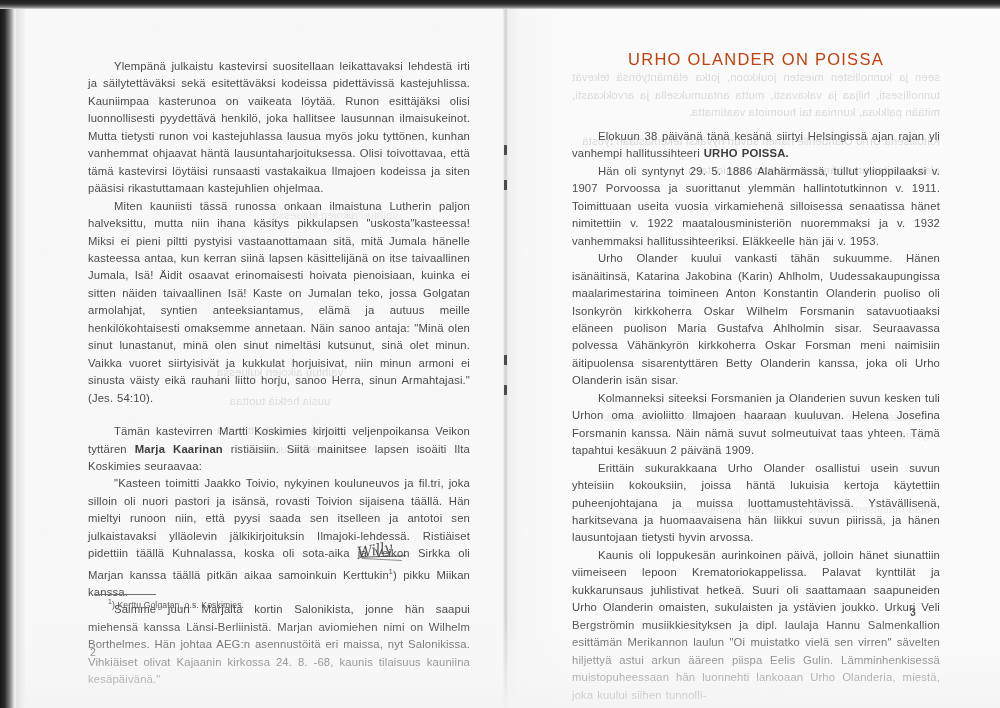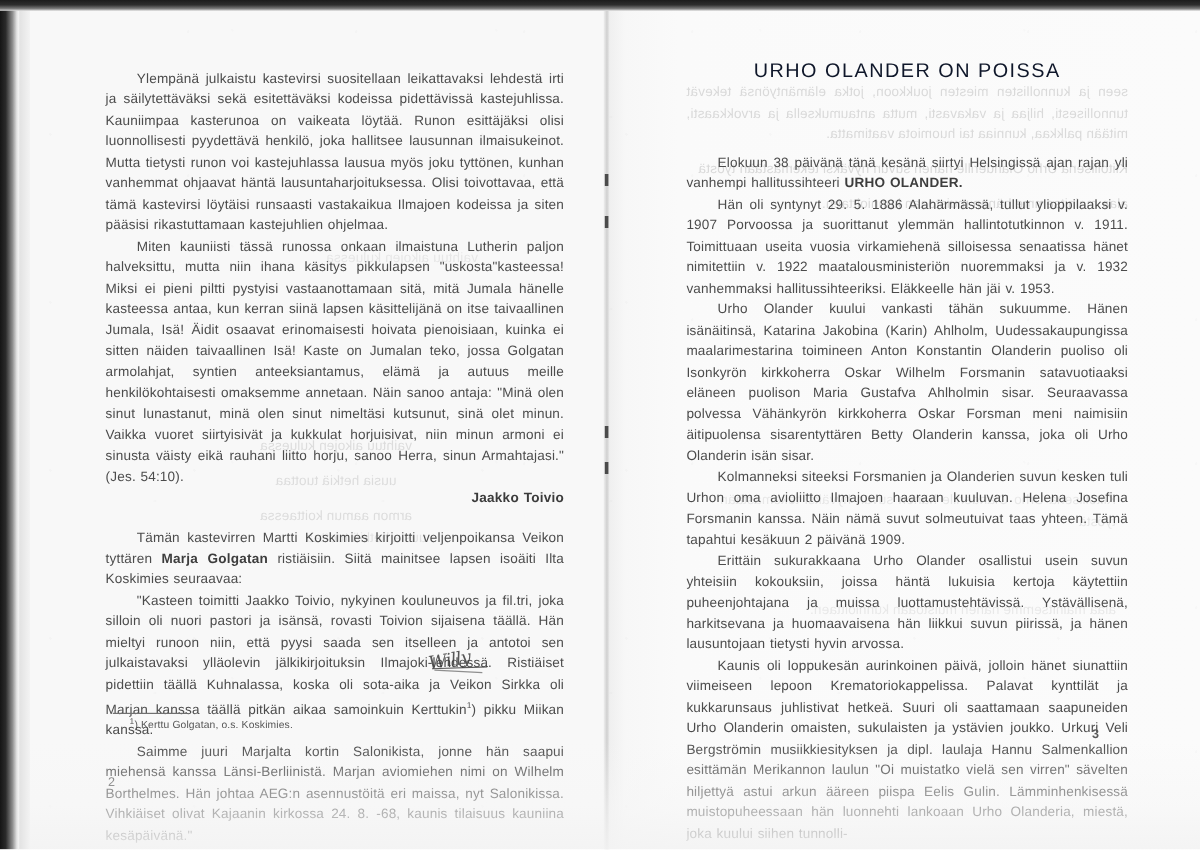--- a/index.html
+++ b/index.html
@@ -123,21 +123,21 @@
   
   .page-title {
     position: absolute;
     z-index: 14;
     left: 572px;
     top: 50px;
     width: 368px;
     text-align: center;
     font-size: 16.5px;
     letter-spacing: 1.25px;
-    color: #0f172a;
+    color: #c2410c;
     font-weight: normal;
   }
 
   
   .footnote {
     position: absolute;
     z-index: 13;
     left: 88px;
     top: 594px;
     width: 382px;
@@ -257,46 +257,45 @@
   <div class="bleed bleed-left-b">
     <p>uusia hetkiä tuottaa</p>
   </div>
   <div class="bleed bleed-left-c">
     <p>vaihtuu aikojen kuluessa</p>
   </div>
 
   <div class="col col-left">
     <p class="ind">Ylempänä julkaistu kastevirsi suositellaan leikattavaksi lehdestä irti ja säilytettäväksi sekä esitettäväksi kodeissa pidettävissä kastejuhlissa. Kauniimpaa kasterunoa on vaikeata löytää. Runon esittäjäksi olisi luonnollisesti pyydettävä henkilö, joka hallitsee lausunnan ilmaisukeinot. Mutta tietysti runon voi kastejuhlassa lausua myös joku tyttönen, kunhan vanhemmat ohjaavat häntä lausuntaharjoituksessa. Olisi toivottavaa, että tämä kastevirsi löytäisi runsaasti vastakaikua Ilmajoen kodeissa ja siten pääsisi rikastuttamaan kastejuhlien ohjelmaa.</p>
     <p class="ind">Miten kauniisti tässä runossa onkaan ilmaistuna Lutherin paljon halveksittu, mutta niin ihana käsitys pikkulapsen "uskosta"kasteessa! Miksi ei pieni piltti pystyisi vastaanottamaan sitä, mitä Jumala hänelle kasteessa antaa, kun kerran siinä lapsen käsittelijänä on itse taivaallinen Jumala, Isä! Äidit osaavat erinomaisesti hoivata pienoisiaan, kuinka ei sitten näiden taivaallinen Isä! Kaste on Jumalan teko, jossa Golgatan armolahjat, syntien anteeksiantamus, elämä ja autuus meille henkilökohtaisesti omaksemme annetaan. Näin sanoo antaja: "Minä olen sinut lunastanut, minä olen sinut nimeltäsi kutsunut, sinä olet minun. Vaikka vuoret siirtyisivät ja kukkulat horjuisivat, niin minun armoni ei sinusta väisty eikä rauhani liitto horju, sanoo Herra, sinun Armahtajasi." (Jes. 54:10).</p>
-    <p class="sig">Jaakko Toivio</p>
 
     <div class="gap"></div>
 
-    <p class="ind"><span>Tämän kastevirren Martti Koskimies kirjoitti veljenpoikansa Veikon tyttären </span><span class="bold">Marja Golgatan</span><span> ristiäisiin. Siitä mainitsee lapsen isoäiti Ilta Koskimies seuraavaa:</span></p>
+    <p class="ind"><span>Tämän kastevirren Martti Koskimies kirjoitti veljenpoikansa Veikon tyttären </span><span class="bold">Marja Kaarinan</span><span> ristiäisiin. Siitä mainitsee lapsen isoäiti Ilta Koskimies seuraavaa:</span></p>
 
     <p class="ind"><span>"Kasteen toimitti Jaakko Toivio, nykyinen kouluneuvos ja fil.tri, joka silloin oli nuori pastori ja isänsä, rovasti Toivion sijaisena täällä. Hän mieltyi runoon niin, että pyysi saada sen itselleen ja antotoi sen julkaistavaksi ylläolevin jälkikirjoituksin Ilmajoki-lehdessä. Ristiäiset pidettiin täällä Kuhnalassa, koska oli sota-aika ja Veikon Sirkka oli Marjan kanssa täällä pitkän aikaa samoinkuin Kerttukin</span><span class="fn-marker">1</span><span>) pikku Miikan kanssa.</span></p>
 
     <p class="ind">Saimme juuri Marjalta kortin Salonikista, jonne hän saapui miehensä kanssa Länsi-Berliinistä. Marjan aviomiehen nimi on Wilhelm Borthelmes. Hän johtaa AEG:n asennustöitä eri maissa, nyt Salonikissa. Vihkiäiset olivat Kajaanin kirkossa 24. 8. -68, kaunis tilaisuus kauniina kesäpäivänä."</p>
   </div>
 
   <div class="strikeout"></div>
   <div class="strikeout2"></div>
   <div class="handwriting">Willy</div>
 
   <div class="footnote">
     <div class="rule"></div>
     <div class="fn-text"><span class="fn-marker">1</span><span>) Kerttu Golgatan, o.s. Koskimies.</span></div>
   </div>
 
   <div class="folio folio-left">2</div>
 
   <div class="page-title">URHO OLANDER ON POISSA</div>
 
   <div class="col col-right">
-    <p class="ind"><span>Elokuun 38 päivänä tänä kesänä siirtyi Helsingissä ajan rajan yli vanhempi hallitussihteeri </span><span class="bold">URHO OLANDER.</span></p>
+    <p class="ind"><span>Elokuun 38 päivänä tänä kesänä siirtyi Helsingissä ajan rajan yli vanhempi hallitussihteeri </span><span class="bold">URHO POISSA.</span></p>
     <p class="ind">Hän oli syntynyt 29. 5. 1886 Alahärmässä, tullut ylioppilaaksi v. 1907 Porvoossa ja suorittanut ylemmän hallintotutkinnon v. 1911. Toimittuaan useita vuosia virkamiehenä silloisessa senaatissa hänet nimitettiin v. 1922 maatalousministeriön nuoremmaksi ja v. 1932 vanhemmaksi hallitussihteeriksi. Eläkkeelle hän jäi v. 1953.</p>
     <p class="ind">Urho Olander kuului vankasti tähän sukuumme. Hänen isänäitinsä, Katarina Jakobina (Karin) Ahlholm, Uudessakaupungissa maalarimestarina toimineen Anton Konstantin Olanderin puoliso oli Isonkyrön kirkkoherra Oskar Wilhelm Forsmanin satavuotiaaksi eläneen puolison Maria Gustafva Ahlholmin sisar. Seuraavassa polvessa Vähänkyrön kirkkoherra Oskar Forsman meni naimisiin äitipuolensa sisarentyttären Betty Olanderin kanssa, joka oli Urho Olanderin isän sisar.</p>
     <p class="ind">Kolmanneksi siteeksi Forsmanien ja Olanderien suvun kesken tuli Urhon oma avioliitto Ilmajoen haaraan kuuluvan. Helena Josefina Forsmanin kanssa. Näin nämä suvut solmeutuivat taas yhteen. Tämä tapahtui kesäkuun 2 päivänä 1909.</p>
     <p class="ind">Erittäin sukurakkaana Urho Olander osallistui usein suvun yhteisiin kokouksiin, joissa häntä lukuisia kertoja käytettiin puheenjohtajana ja muissa luottamustehtävissä. Ystävällisenä, harkitsevana ja huomaavaisena hän liikkui suvun piirissä, ja hänen lausuntojaan tietysti hyvin arvossa.</p>
     <p class="ind">Kaunis oli loppukesän aurinkoinen päivä, jolloin hänet siunattiin viimeiseen lepoon Krematoriokappelissa. Palavat kynttilät ja kukkarunsaus juhlistivat hetkeä. Suuri oli saattamaan saapuneiden Urho Olanderin omaisten, sukulaisten ja ystävien joukko. Urkuri Veli Bergströmin musiikkiesityksen ja dipl. laulaja Hannu Salmenkallion esittämän Merikannon laulun "Oi muistatko vielä sen virren" sävelten hiljettyä astui arkun ääreen piispa Eelis Gulin. Lämminhenkisessä muistopuheessaan hän luonnehti lankoaan Urho Olanderia, miestä, joka kuului siihen tunnolli-</p>
   </div>
 
   <div class="folio folio-right">3</div>
 
   <div class="grain"></div>

